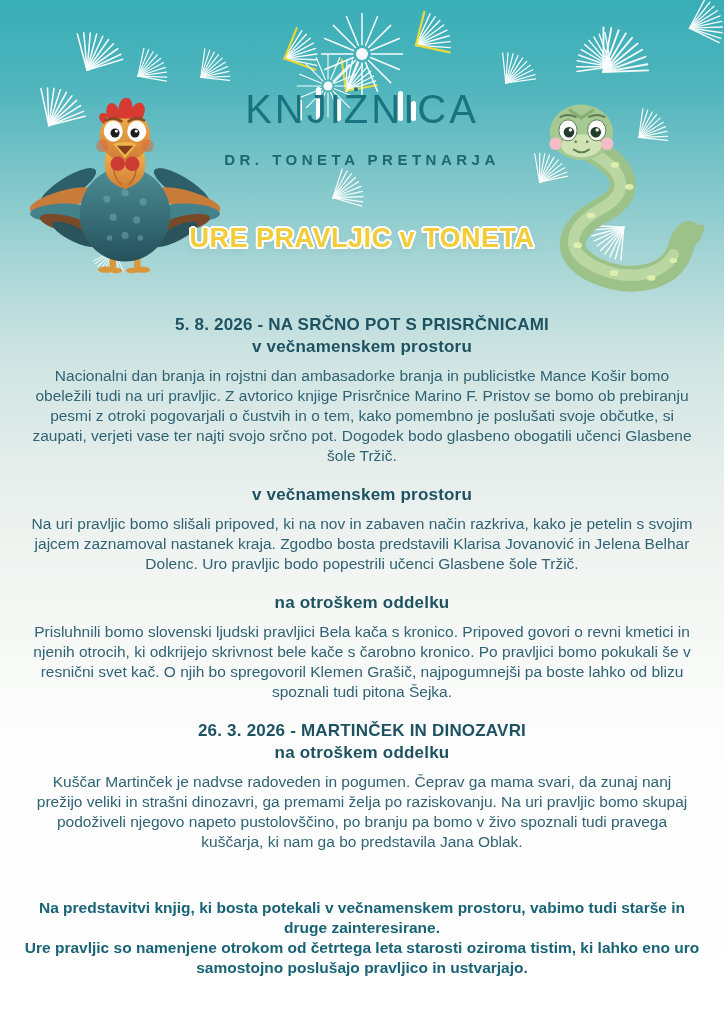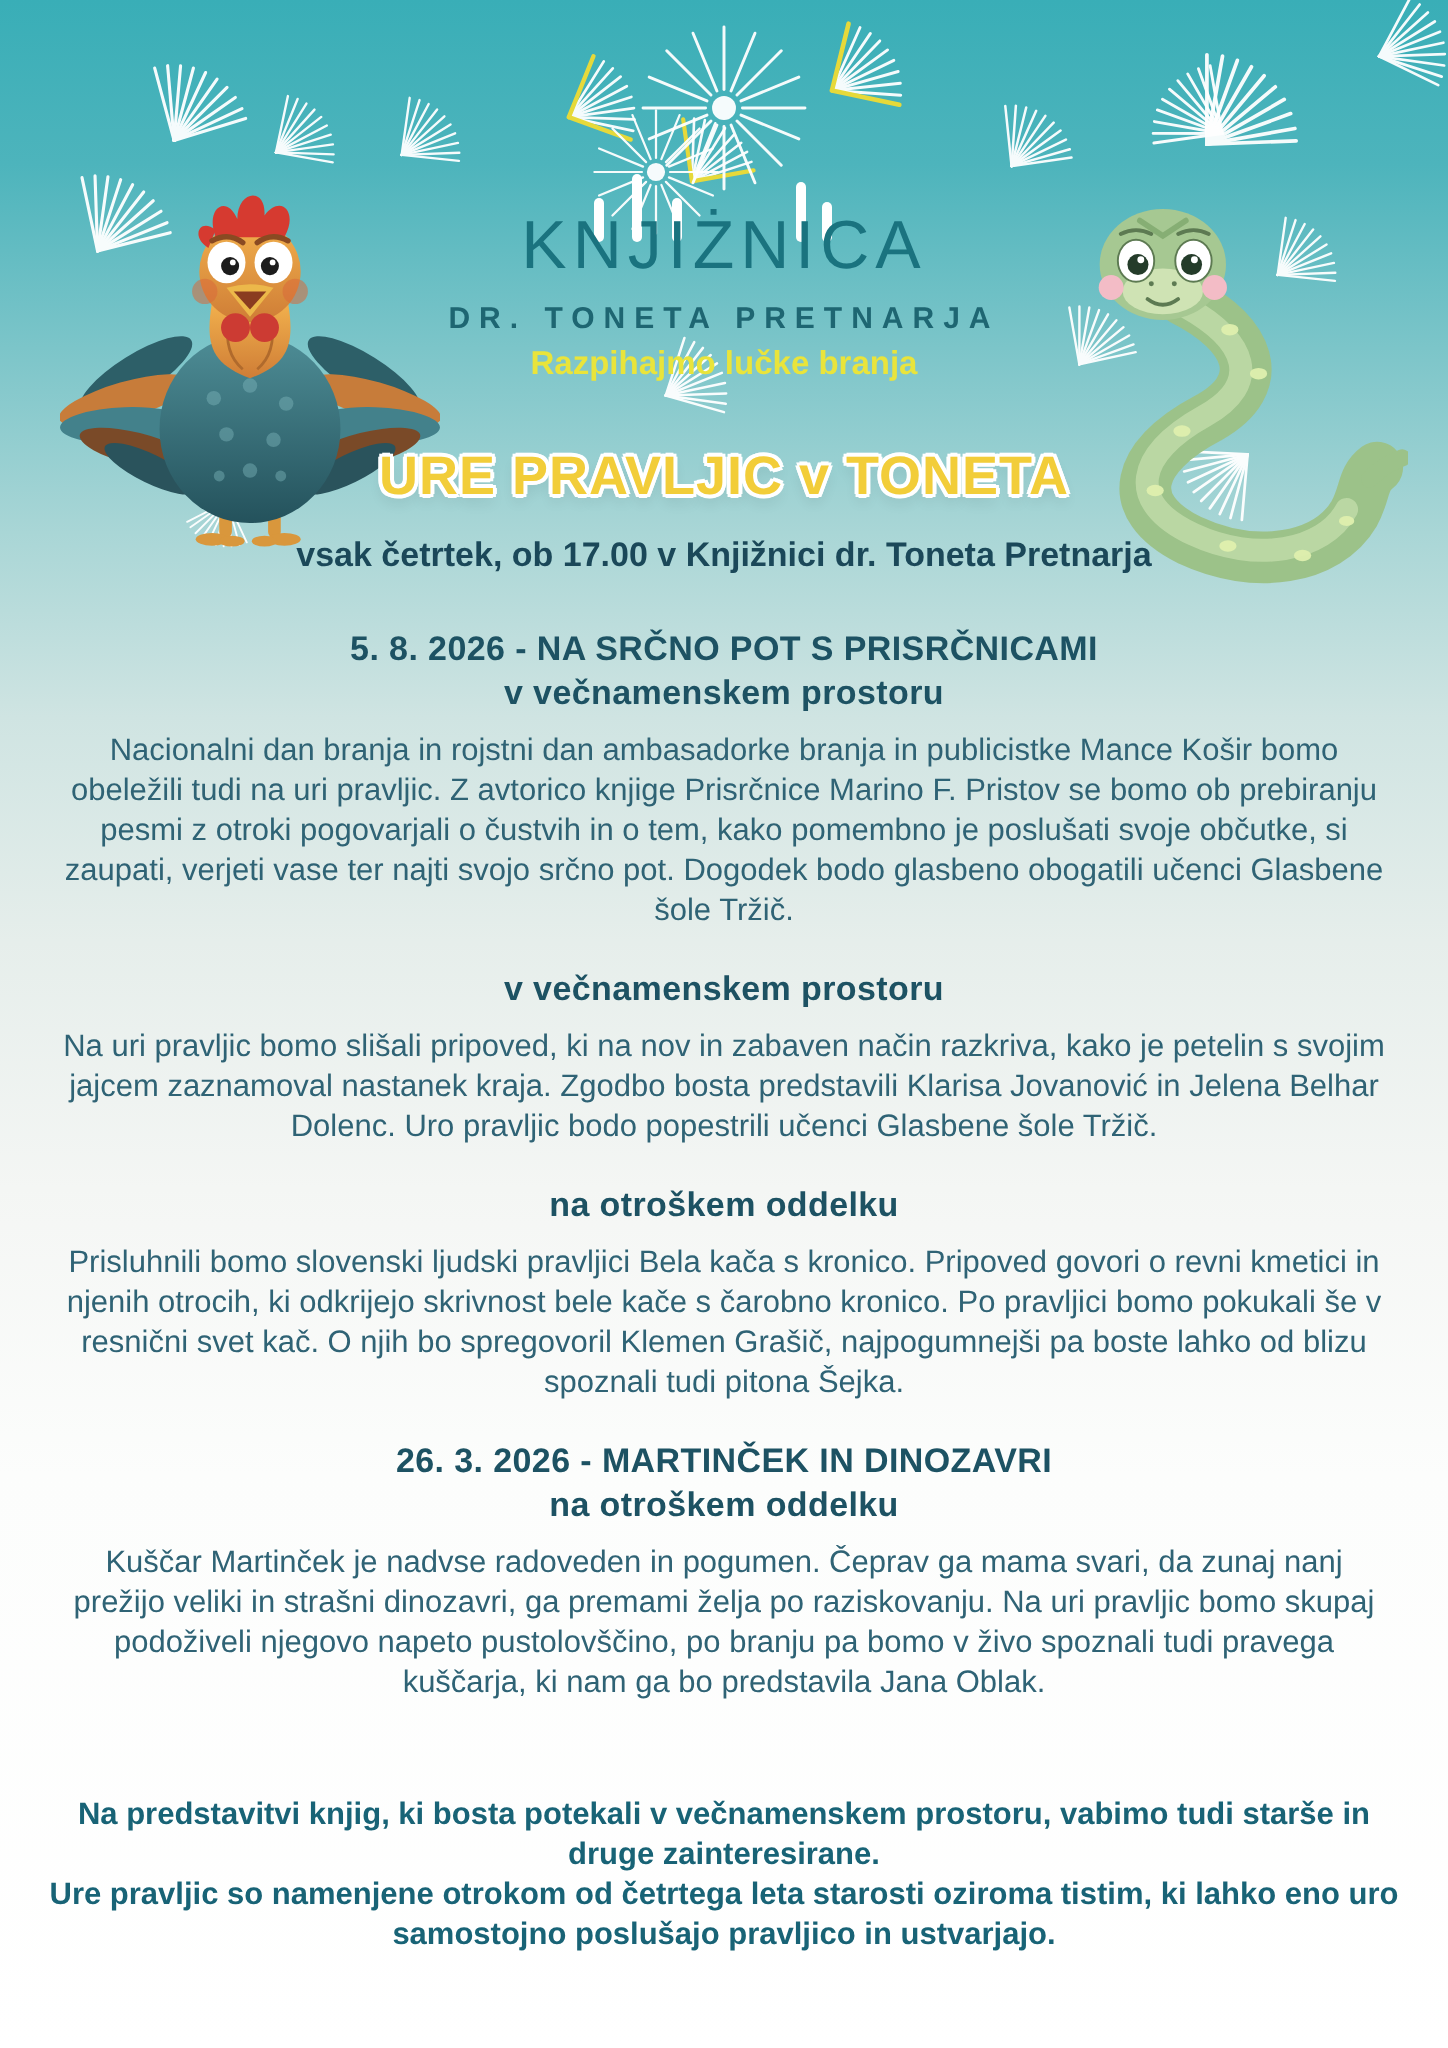--- a/index.html
+++ b/index.html
@@ -9,21 +9,21 @@
     background:linear-gradient(180deg,
       #39aeb7 0%, #4db4bc 8%, #7cc5c9 17%, #a9d6d6 26%,
       #cfe4e2 35%, #e6eeeb 46%, #f4f6f4 58%, #fcfdfc 72%, #ffffff 100%);
   }
   .abs{position:absolute;}
   .ctr{left:0;right:0;text-align:center;}
   
   svg.fan,svg.burst{position:absolute;overflow:visible;}
   .logo-bar{position:absolute;width:5px;background:#ffffff;border-radius:2.5px;}
   
-  .logo-word{top:104px;font-size:34px;letter-spacing:3px;color:#1a737f;font-weight:400;}
+  .logo-word{top:87px;font-size:40px;letter-spacing:3px;color:#1a737f;font-weight:400;}
   .logo-sub{top:151px;font-size:15px;letter-spacing:4.5px;font-weight:700;color:#1e6672;}
   .logo-tag{top:173px;font-size:16.5px;font-weight:700;color:#e9e43b;}
   
   .main-title{
     top:223px;font-size:27px;font-weight:800;letter-spacing:.5px;color:#f2cd39;
     text-shadow:0 2px 0 #fff,0 -2px 0 #fff,2px 0 0 #fff,-2px 0 0 #fff,
       1.5px 1.5px 0 #fff,-1.5px 1.5px 0 #fff,1.5px -1.5px 0 #fff,-1.5px -1.5px 0 #fff,
       0 4px 7px rgba(0,0,0,.10);
   }
   .intro{top:268px;font-size:17px;font-weight:700;color:#1b4859;}
@@ -250,24 +250,22 @@
       <circle cx="78.5" cy="37.5" r="1.8" fill="#fff"></circle>
     <circle cx="35" cy="52" r="6.5" fill="#f3bcc6"></circle>
       <circle cx="89" cy="52" r="6.5" fill="#f3bcc6"></circle>
     <circle cx="56" cy="50" r="1.3" fill="#5d7a52"></circle>
       <circle cx="68" cy="50" r="1.3" fill="#5d7a52"></circle>
     <path d="M54 58 Q62 64 70 58" stroke="#5d7a52" stroke-width="2" fill="none" stroke-linecap="round"></path>
   </svg>
 
   <div class="abs ctr logo-word">KNJIŻNICA</div>
   <div class="abs ctr logo-sub">DR. TONETA PRETNARJA</div>
-  <div class="abs ctr logo-tag">Razpihajmo lučke branja</div>
 
   <div class="abs ctr main-title">URE PRAVLJIC v TONETA</div>
-  <div class="abs ctr intro">vsak četrtek, ob 17.00 v Knjižnici dr. Toneta Pretnarja</div>
 
   <div class="content">
 
     <section class="event">
       <h2 class="ev-head">5. 8. 2026 - NA SRČNO POT S PRISRČNICAMI</h2>
       <h3 class="ev-loc">v večnamenskem prostoru</h3>
       <p class="ev-desc">Nacionalni dan branja in rojstni dan ambasadorke branja in publicistke Mance Košir bomo obeležili tudi na uri pravljic. Z avtorico knjige Prisrčnice Marino F. Pristov se bomo ob prebiranju pesmi z otroki pogovarjali o čustvih in o tem, kako pomembno je poslušati svoje občutke, si zaupati, verjeti vase ter najti svojo srčno pot. Dogodek bodo glasbeno obogatili učenci Glasbene šole Tržič.</p>
     </section>
 
     <section class="event">

